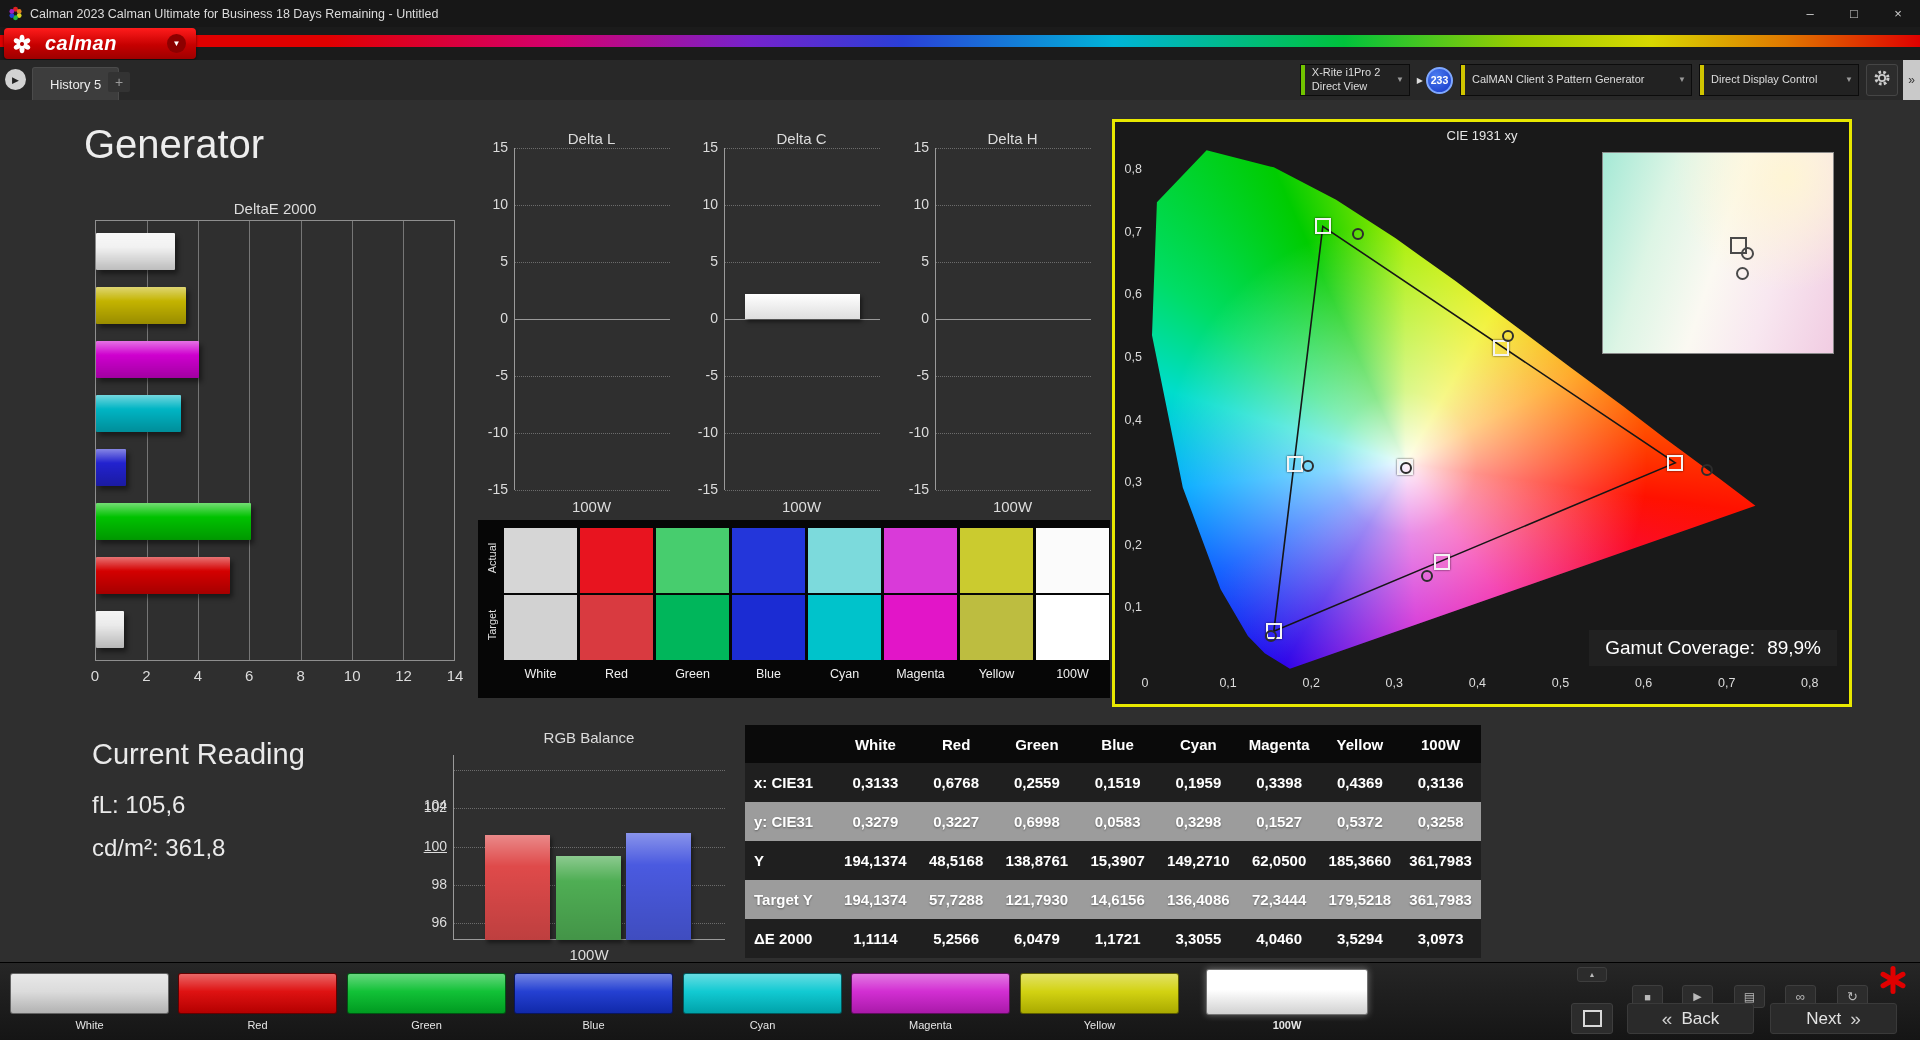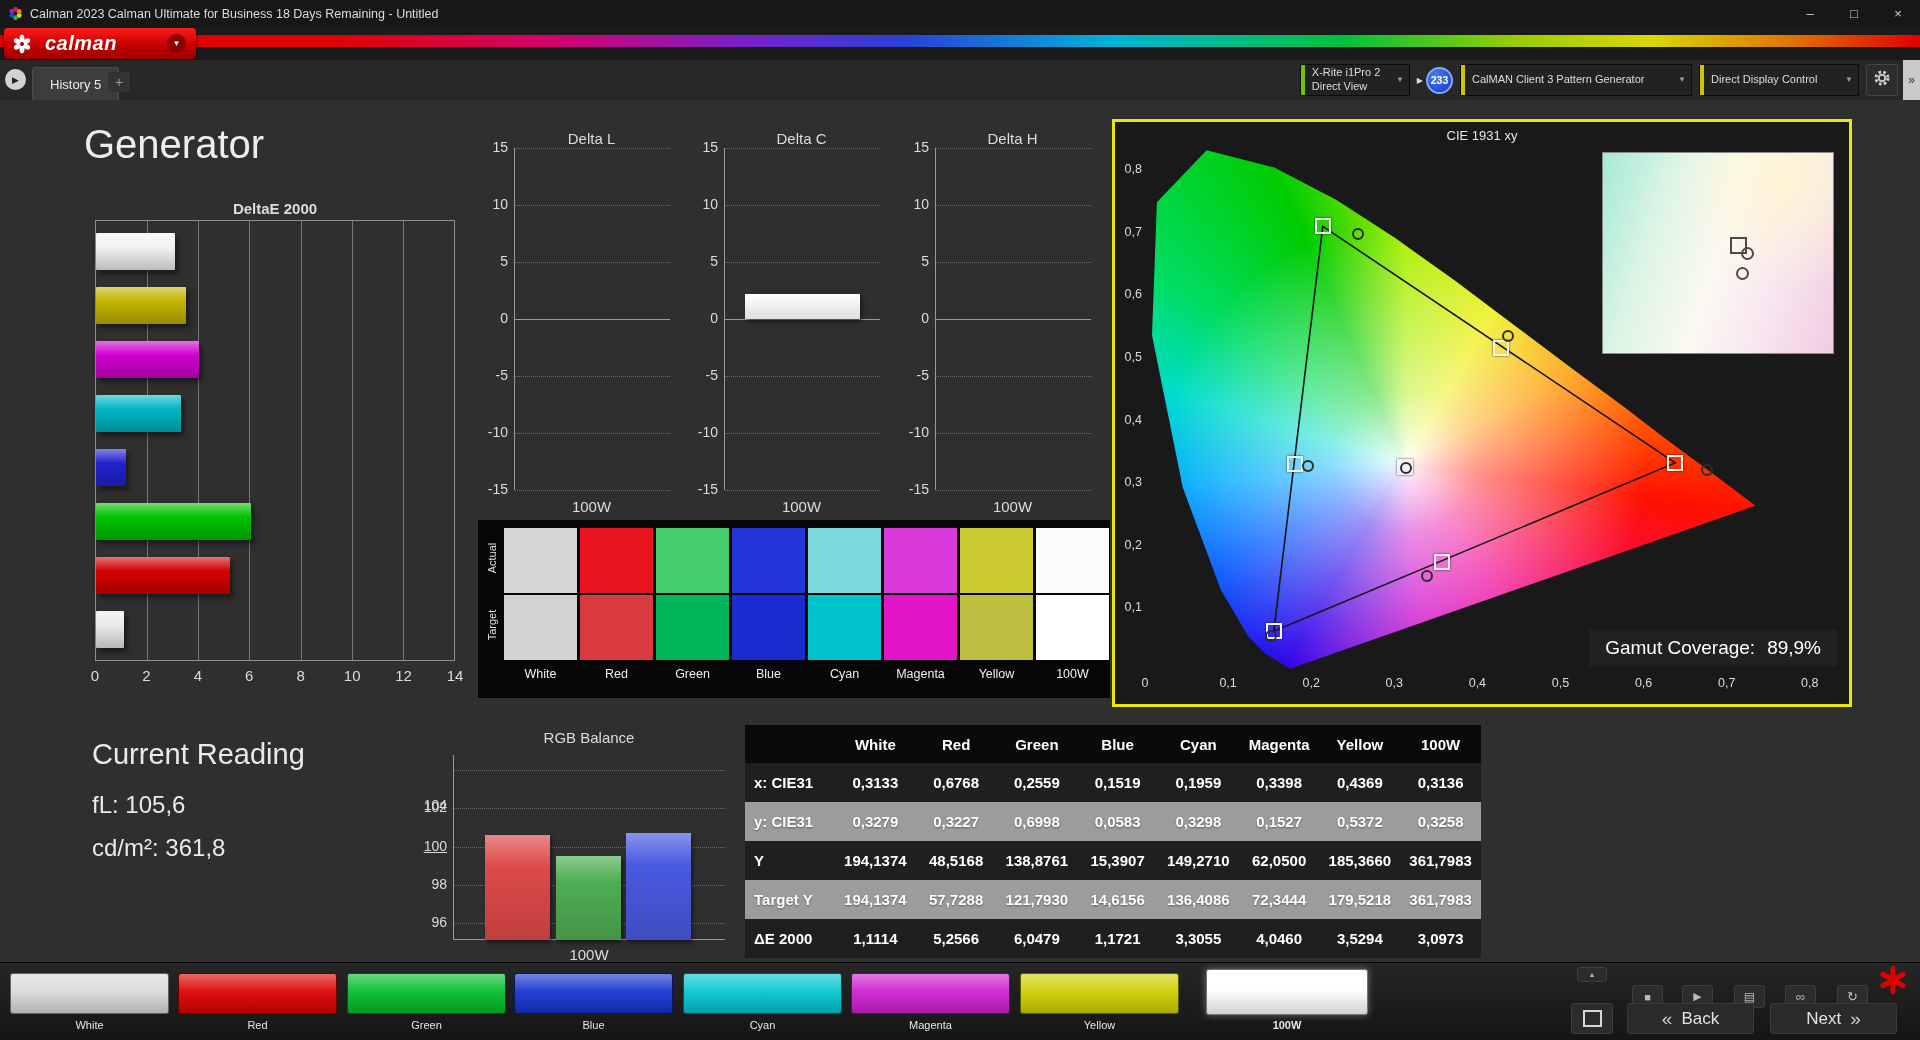--- a/index.html
+++ b/index.html
@@ -186,21 +186,21 @@
               <circle cx="9" cy="9" r="3.2" fill="none" stroke="#cccccc" stroke-width="1.8"></circle>
             </svg></span>
       </div>
     </div>
     <div class="edge-strip">»</div>
   </div>
 
   <div class="main">
     <div class="page-title">Generator</div>
 
-    <div class="chart-title" style="left:95px;top:100px;width:360px;font-weight:bold;">DeltaE 2000</div>
+    <div class="chart-title" style="left:95px;top:100px;width:360px;">DeltaE 2000</div>
     <div id="deltae-plot">
         <div class="vgrid" style="left: 14.2857%;"></div>
         <div class="vgrid" style="left: 28.5714%;"></div>
         <div class="vgrid" style="left: 42.8571%;"></div>
         <div class="vgrid" style="left: 57.1429%;"></div>
         <div class="vgrid" style="left: 71.4286%;"></div>
         <div class="vgrid" style="left: 85.7143%;"></div>
         <div class="de-bars">
           <div class="de-bar" style="width: 22.1236%; background: linear-gradient(rgba(255, 255, 255, 0.45), rgba(255, 255, 255, 0) 38%, rgba(0, 0, 0, 0.22)), rgb(242, 242, 242);"></div>
           <div class="de-bar" style="width: 25.21%; background: linear-gradient(rgba(255, 255, 255, 0.45), rgba(255, 255, 255, 0) 38%, rgba(0, 0, 0, 0.22)), rgb(196, 180, 0);"></div>

